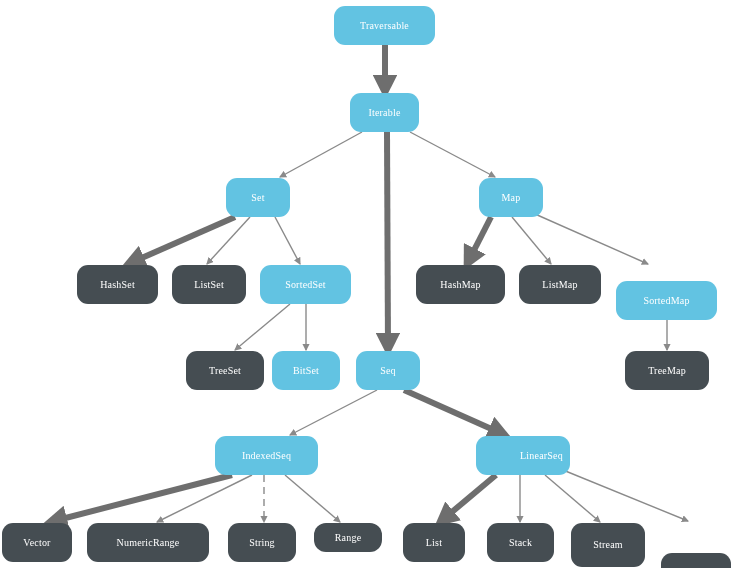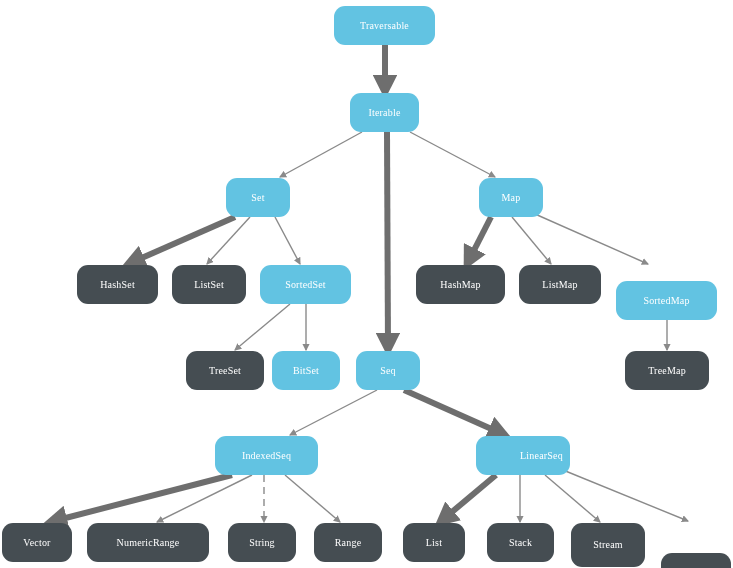--- a/index.html
+++ b/index.html
@@ -145,21 +145,21 @@
       </div>
       <div class="node dark" style="left: 2px; top: 523px; width: 70px; height: 39px; background: rgb(69, 77, 82);">
         <span class="node-label">Vector</span>
       </div>
       <div class="node dark" style="left: 87px; top: 523px; width: 122px; height: 39px; background: rgb(69, 77, 82);">
         <span class="node-label">NumericRange</span>
       </div>
       <div class="node dark" style="left: 228px; top: 523px; width: 68px; height: 39px; background: rgb(69, 77, 82);">
         <span class="node-label">String</span>
       </div>
-      <div class="node dark" style="left: 314px; top: 523px; width: 68px; height: 39px; background: rgb(69, 77, 82);">
+      <div class="node dark" style="left: 314px; top: 523px; width: 68px; height: 29px; background: rgb(69, 77, 82); border-radius: 12px;">
         <span class="node-label">Range</span>
       </div>
       <div class="node dark" style="left: 403px; top: 523px; width: 62px; height: 39px; background: rgb(69, 77, 82);">
         <span class="node-label">List</span>
       </div>
       <div class="node dark" style="left: 487px; top: 523px; width: 67px; height: 39px; background: rgb(69, 77, 82);">
         <span class="node-label">Stack</span>
       </div>
       <div class="node dark" style="left: 571px; top: 523px; width: 74px; height: 44px; background: rgb(69, 77, 82);">
         <span class="node-label">Stream</span>

